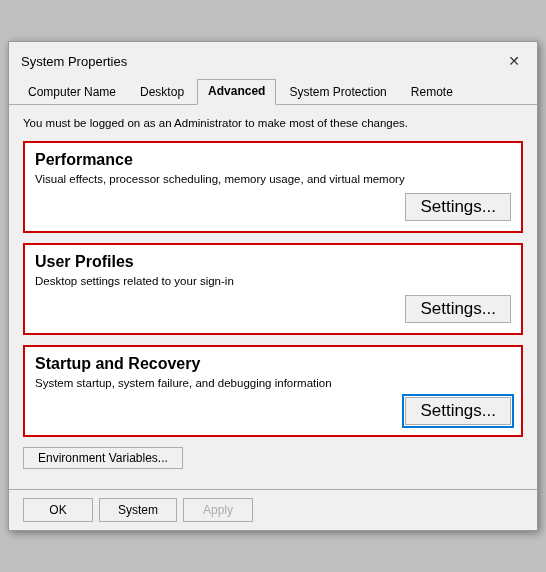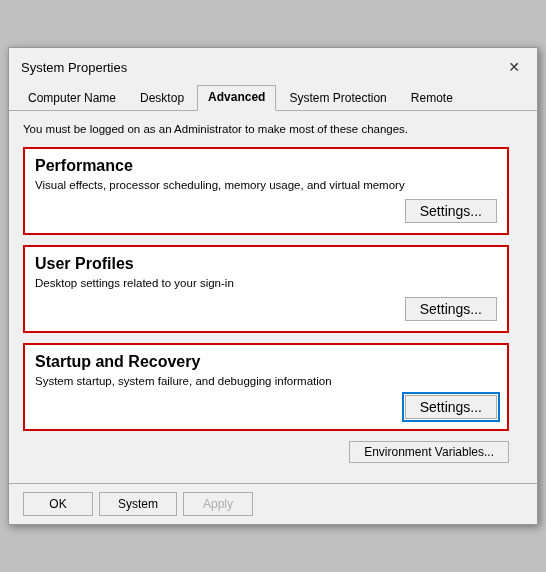--- a/index.html
+++ b/index.html
@@ -79,21 +79,21 @@
 
     .tab.active {
       background: #f0f0f0;
       border: 1px solid #adadad;
       border-bottom: 1px solid #f0f0f0;
       font-weight: 600;
       z-index: 1;
     }
 
     .content {
-      padding: 10px 28px 10px 14px;
+      padding: 10px 14px 10px 14px;
       flex: 1;
       background: #f0f0f0;
     }
 
     .admin-notice {
       font-size: 11.5px;
       color: #000;
       margin-bottom: 10px;
       padding: 2px 0;
     }
@@ -118,35 +118,35 @@
       margin-bottom: 8px;
     }
 
     .section-footer {
       display: flex;
       justify-content: flex-end;
     }
 
     .settings-btn {
       padding: 3px 14px;
-      font-size: 14px;
+      font-size: 17px;
       background: #f0f0f0;
       border: 1px solid #adadad;
       cursor: pointer;
       min-width: 70px;
     }
 
     .settings-btn.focused {
       outline: 2px solid #0078d7;
       outline-offset: 1px;
     }
 
     .env-row {
       display: flex;
-      justify-content: flex-end;
+      justify-content: flex-start;
       margin-bottom: 10px;
     }
 
     .env-btn {
       padding: 3px 14px;
       font-size: 12px;
       background: #f0f0f0;
       border: 1px solid #adadad;
       cursor: pointer;
     }

